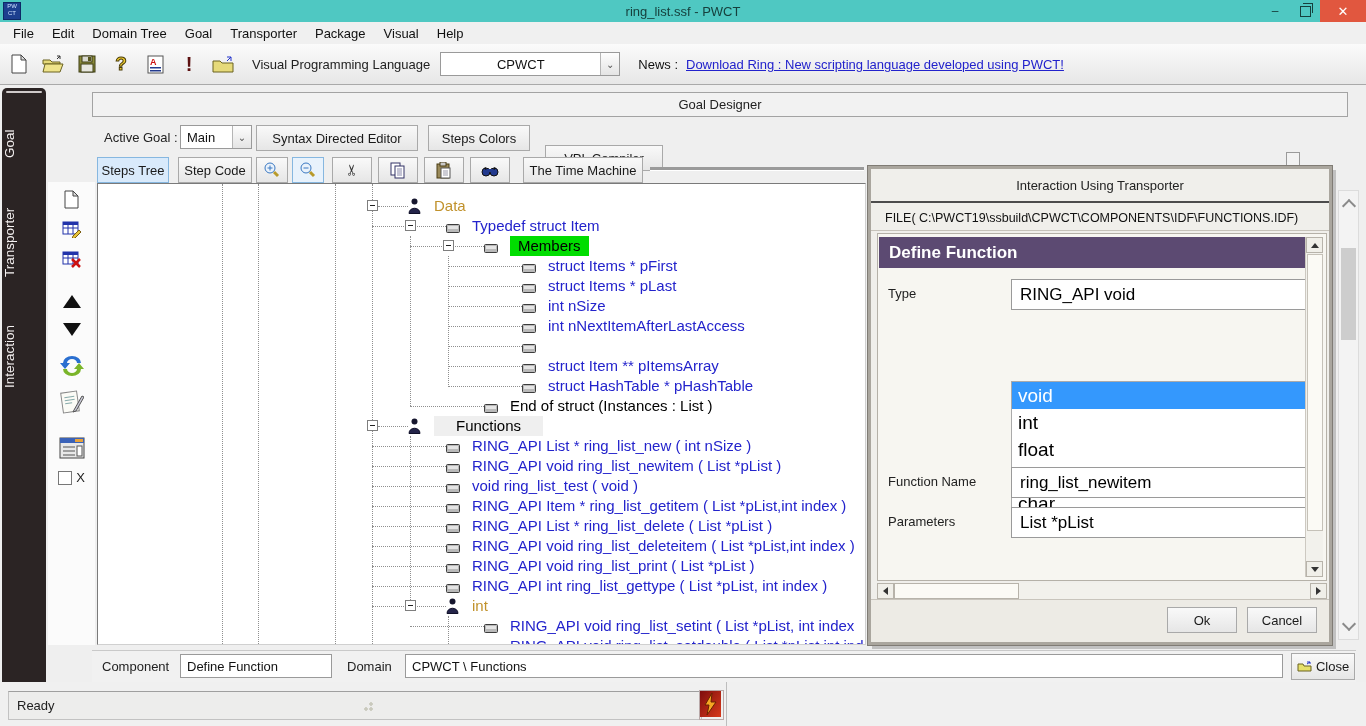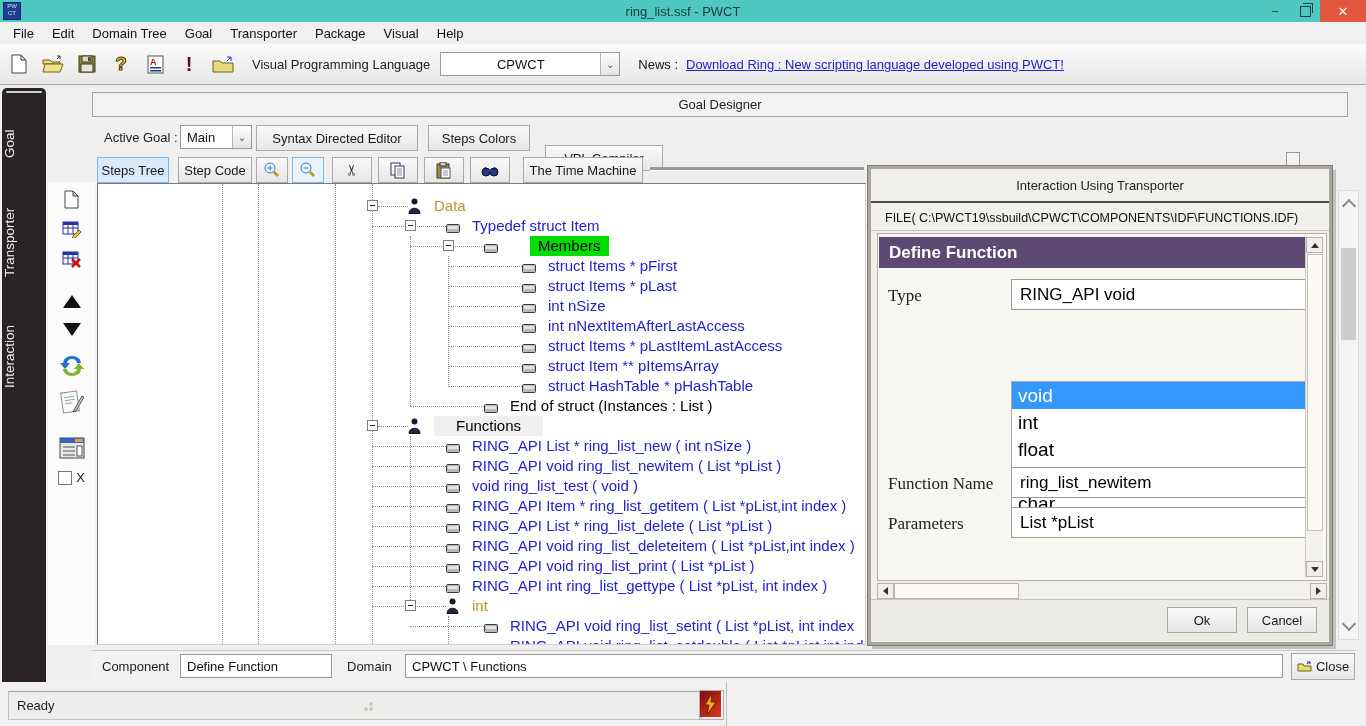--- a/index.html
+++ b/index.html
@@ -81,21 +81,21 @@
   
   .dialog{position:absolute;left:868px;top:81px;width:464px;height:479px;background:#f0efeb;z-index:5;
           border:3px solid #aaa69e;outline:1px solid #807c75;box-shadow:4px 4px 0 rgba(110,110,110,.35);box-sizing:border-box;}
   .dlg-title{position:absolute;left:0;top:0;width:100%;height:34px;display:flex;align-items:center;justify-content:center;
              color:#222;border-bottom:2px solid #4c4c4c;box-sizing:border-box;background:#f0efeb;}
   .dlg-file{position:absolute;left:0;top:36px;width:100%;height:26px;display:flex;align-items:center;padding-left:14px;
             box-sizing:border-box;border-bottom:1px solid #c6c2ba;font-size:12.5px;color:#111;}
   .dlg-content{position:absolute;left:6px;top:64px;width:450px;height:348px;background:#f7f6f1;border:1px solid #b5b1a8;box-sizing:border-box;}
   .dlg-purple{position:absolute;left:1px;top:3px;width:428px;height:31px;background:#5c4a72;color:#fff;
               font-size:17px;font-weight:bold;display:flex;align-items:center;padding-left:10px;box-sizing:border-box;}
-  .dlg-lbl{position:absolute;left:10px;font-size:17px;color:#222;font-family:Liberation Serif, serif;}
+  .dlg-lbl{position:absolute;left:10px;font-size:13px;color:#222;}
   .dlg-input{position:absolute;left:133px;width:298px;height:31px;background:#fff;border:1px solid #9a9a9a;
              font-family:"Liberation Sans",sans-serif;font-size:17px;color:#000;padding:0 8px;box-sizing:border-box;}
   .dlg-list{position:absolute;left:133px;top:147px;width:298px;height:139px;background:#fff;border:1px solid #aaa;box-sizing:border-box;overflow:hidden;}
   .dlg-opt{height:27px;line-height:27px;font-size:19px;padding-left:6px;color:#000;}
   .dlg-opt.sel{background:#3498fd;color:#fff;}
   .proto-box{position:absolute;left:16px;top:381px;width:150px;height:26px;background:#fff;display:flex;align-items:center;}
   .proto-box input{margin:0 6px 0 4px;width:13px;height:13px;}
   .vscroll{position:absolute;right:3px;top:3px;width:17px;height:340px;background:#f2f1ec;border-left:1px solid #cdc9c1;}
   .sbtn{position:absolute;left:0;width:17px;height:16px;background:#f0efe9;border:1px solid #b7b3aa;box-sizing:border-box;
         display:flex;align-items:center;justify-content:center;}
@@ -355,21 +355,21 @@
             </svg></span>
           <span class="tlabel blue" style="left: 374px;">Typedef struct Item</span>
         </div>
         <div class="trow" style="top: 52px;">
           <div class="tstub" style="left: 312px; width: 74px;"></div>
           <div class="texp" style="left: 345px;"></div>
           <span class="ticon" style="left: 386px; top: 5px;"><svg width="14" height="9">
               <rect x="0.5" y="0.5" width="13" height="8" rx="1" fill="#b9b9b9" stroke="#3c3c3c"></rect>
               <rect x="2" y="2" width="10" height="3" fill="#e4e4e4"></rect>
             </svg></span>
-          <span class="tlabel green" style="left: 432px;">Members</span>
+          <span class="tlabel green" style="left: 412px;">Members</span>
         </div>
         <div class="trow" style="top: 72px;">
           <div class="tstub" style="left: 350px; width: 74px;"></div>
           <span class="ticon" style="left: 424px; top: 5px;"><svg width="14" height="9">
               <rect x="0.5" y="0.5" width="13" height="8" rx="1" fill="#b9b9b9" stroke="#3c3c3c"></rect>
               <rect x="2" y="2" width="10" height="3" fill="#e4e4e4"></rect>
             </svg></span>
           <span class="tlabel blue" style="left: 450px;">struct Items * pFirst</span>
         </div>
         <div class="trow" style="top: 92px;">
@@ -395,21 +395,20 @@
               <rect x="2" y="2" width="10" height="3" fill="#e4e4e4"></rect>
             </svg></span>
           <span class="tlabel blue" style="left: 450px;">int nNextItemAfterLastAccess</span>
         </div>
         <div class="trow" style="top: 152px;">
           <div class="tstub" style="left: 350px; width: 74px;"></div>
           <span class="ticon" style="left: 424px; top: 5px;"><svg width="14" height="9">
               <rect x="0.5" y="0.5" width="13" height="8" rx="1" fill="#b9b9b9" stroke="#3c3c3c"></rect>
               <rect x="2" y="2" width="10" height="3" fill="#e4e4e4"></rect>
             </svg></span>
-          <span class="tlabel blue" style="left: 450px;">struct Items * pLastItemLastAccess</span>
         </div>
         <div class="trow" style="top: 172px;">
           <div class="tstub" style="left: 350px; width: 74px;"></div>
           <span class="ticon" style="left: 424px; top: 5px;"><svg width="14" height="9">
               <rect x="0.5" y="0.5" width="13" height="8" rx="1" fill="#b9b9b9" stroke="#3c3c3c"></rect>
               <rect x="2" y="2" width="10" height="3" fill="#e4e4e4"></rect>
             </svg></span>
           <span class="tlabel blue" style="left: 450px;">struct Item ** pItemsArray</span>
         </div>
         <div class="trow" style="top: 192px;">

